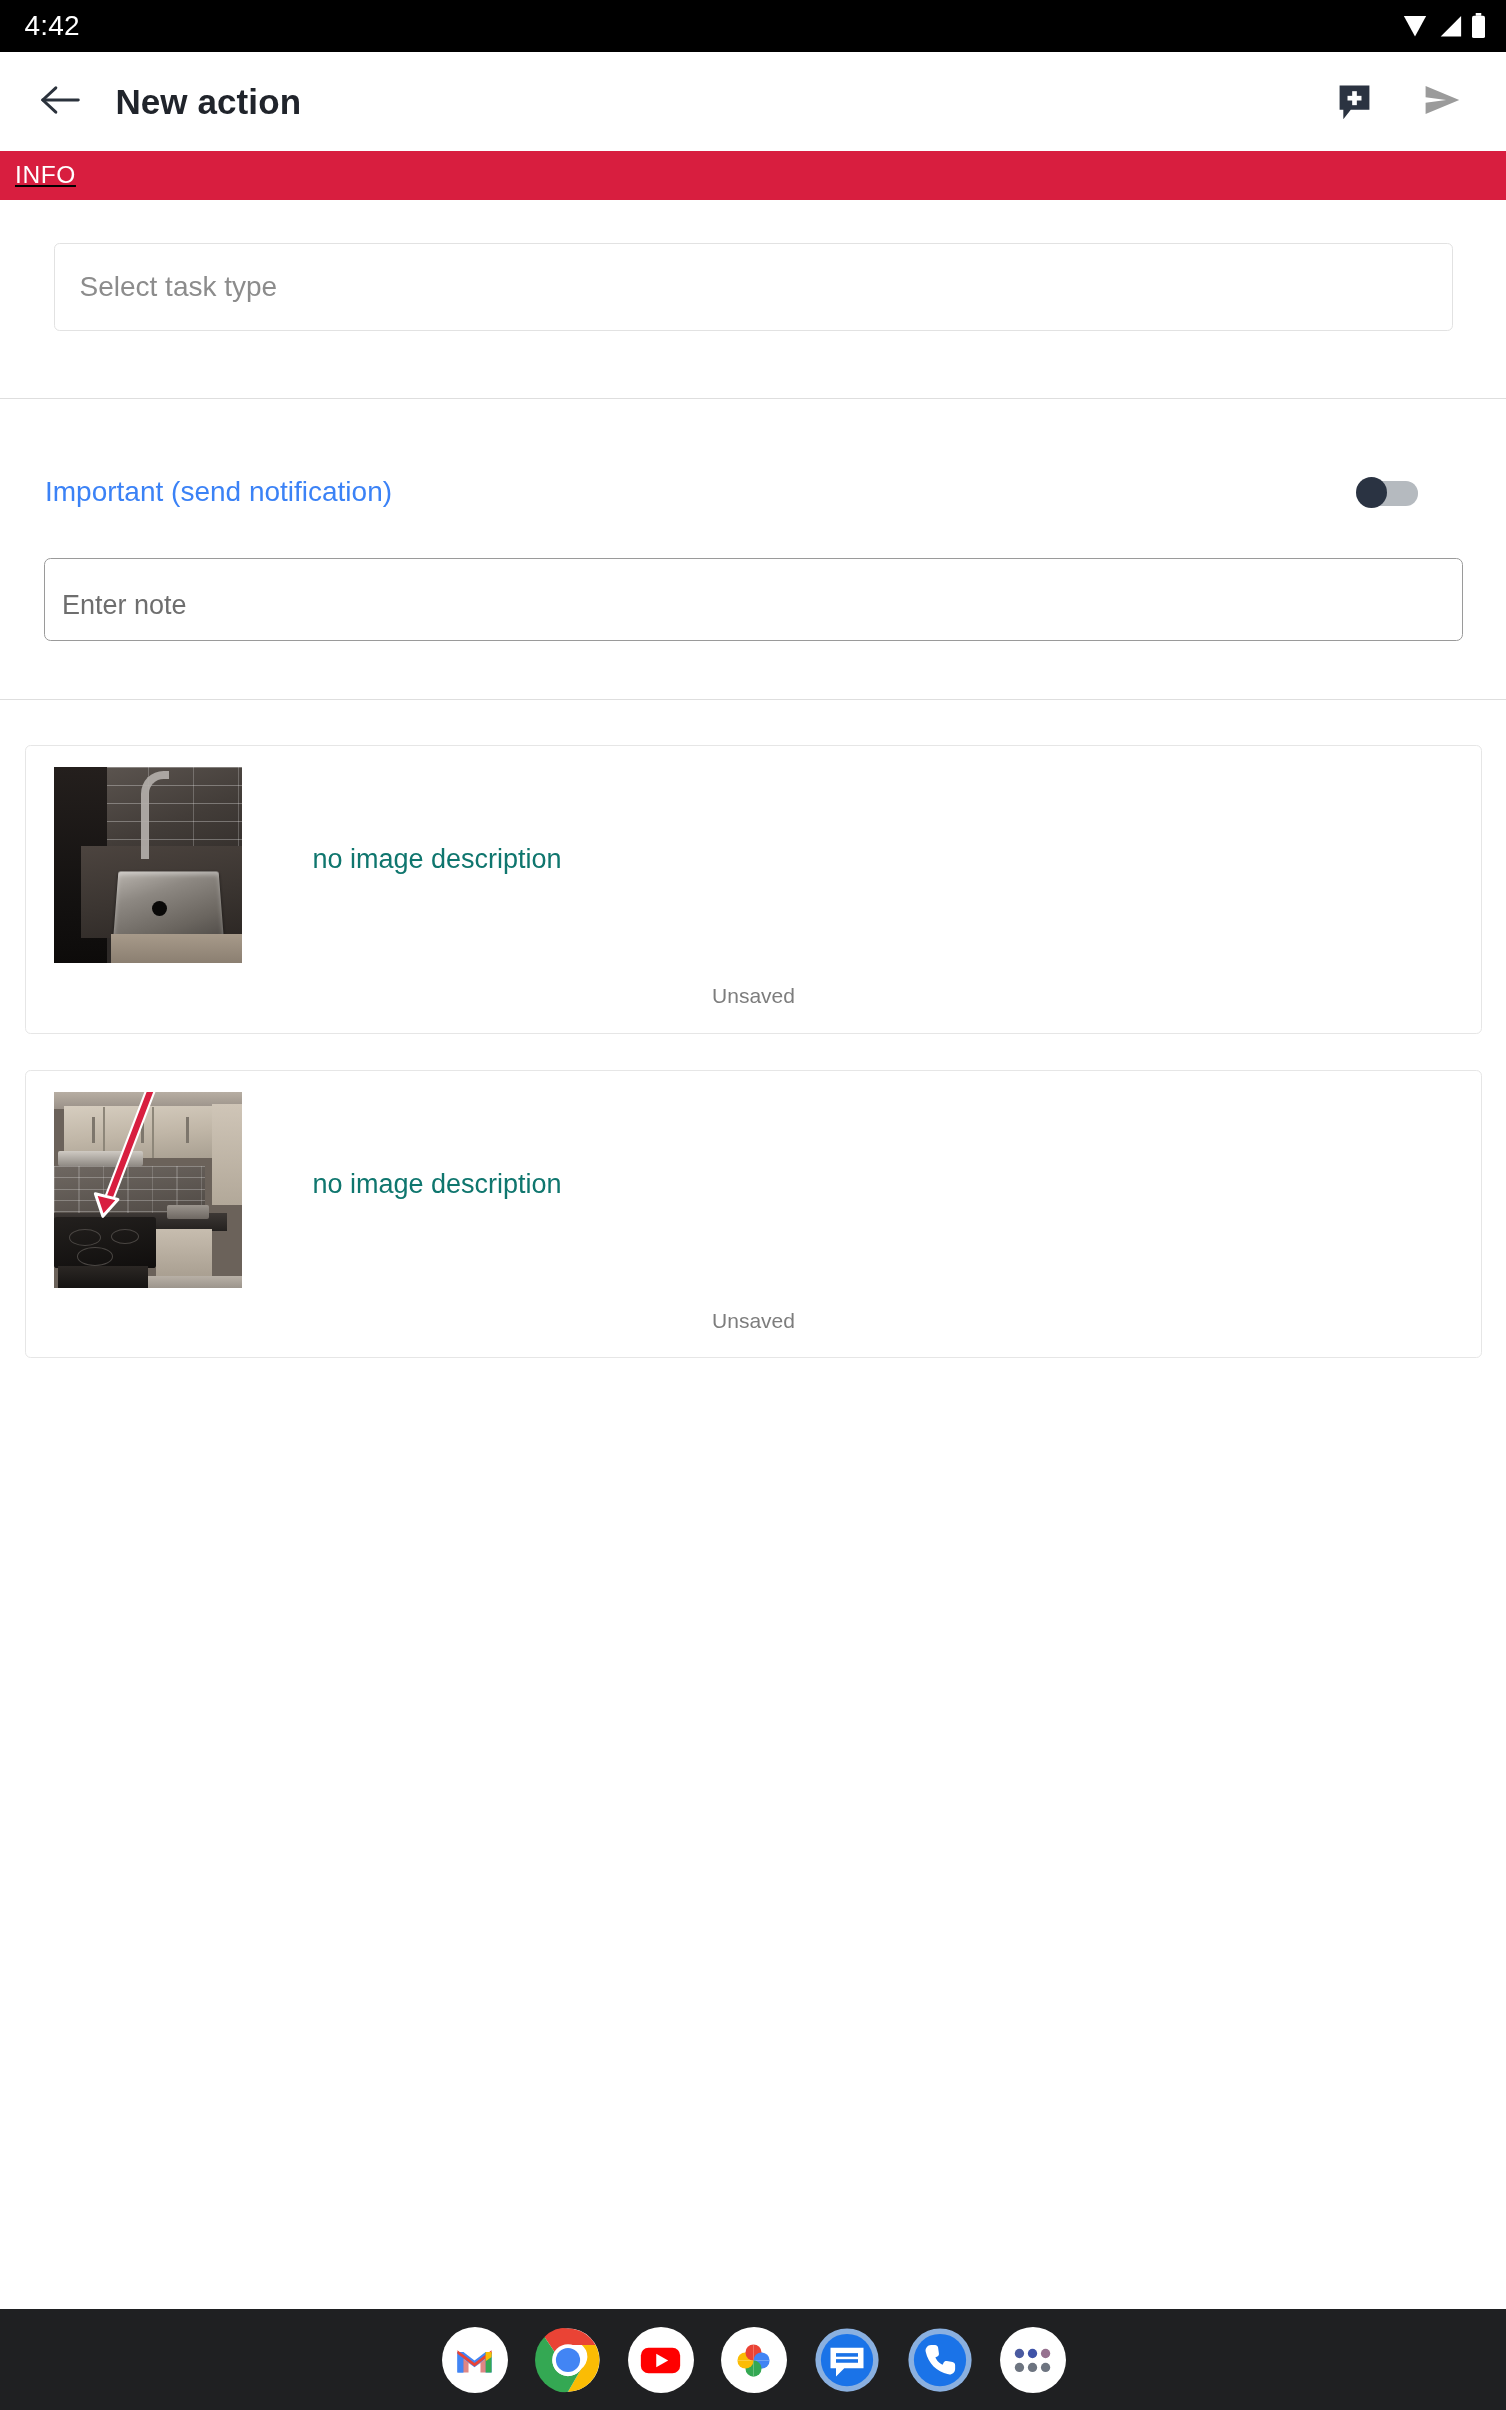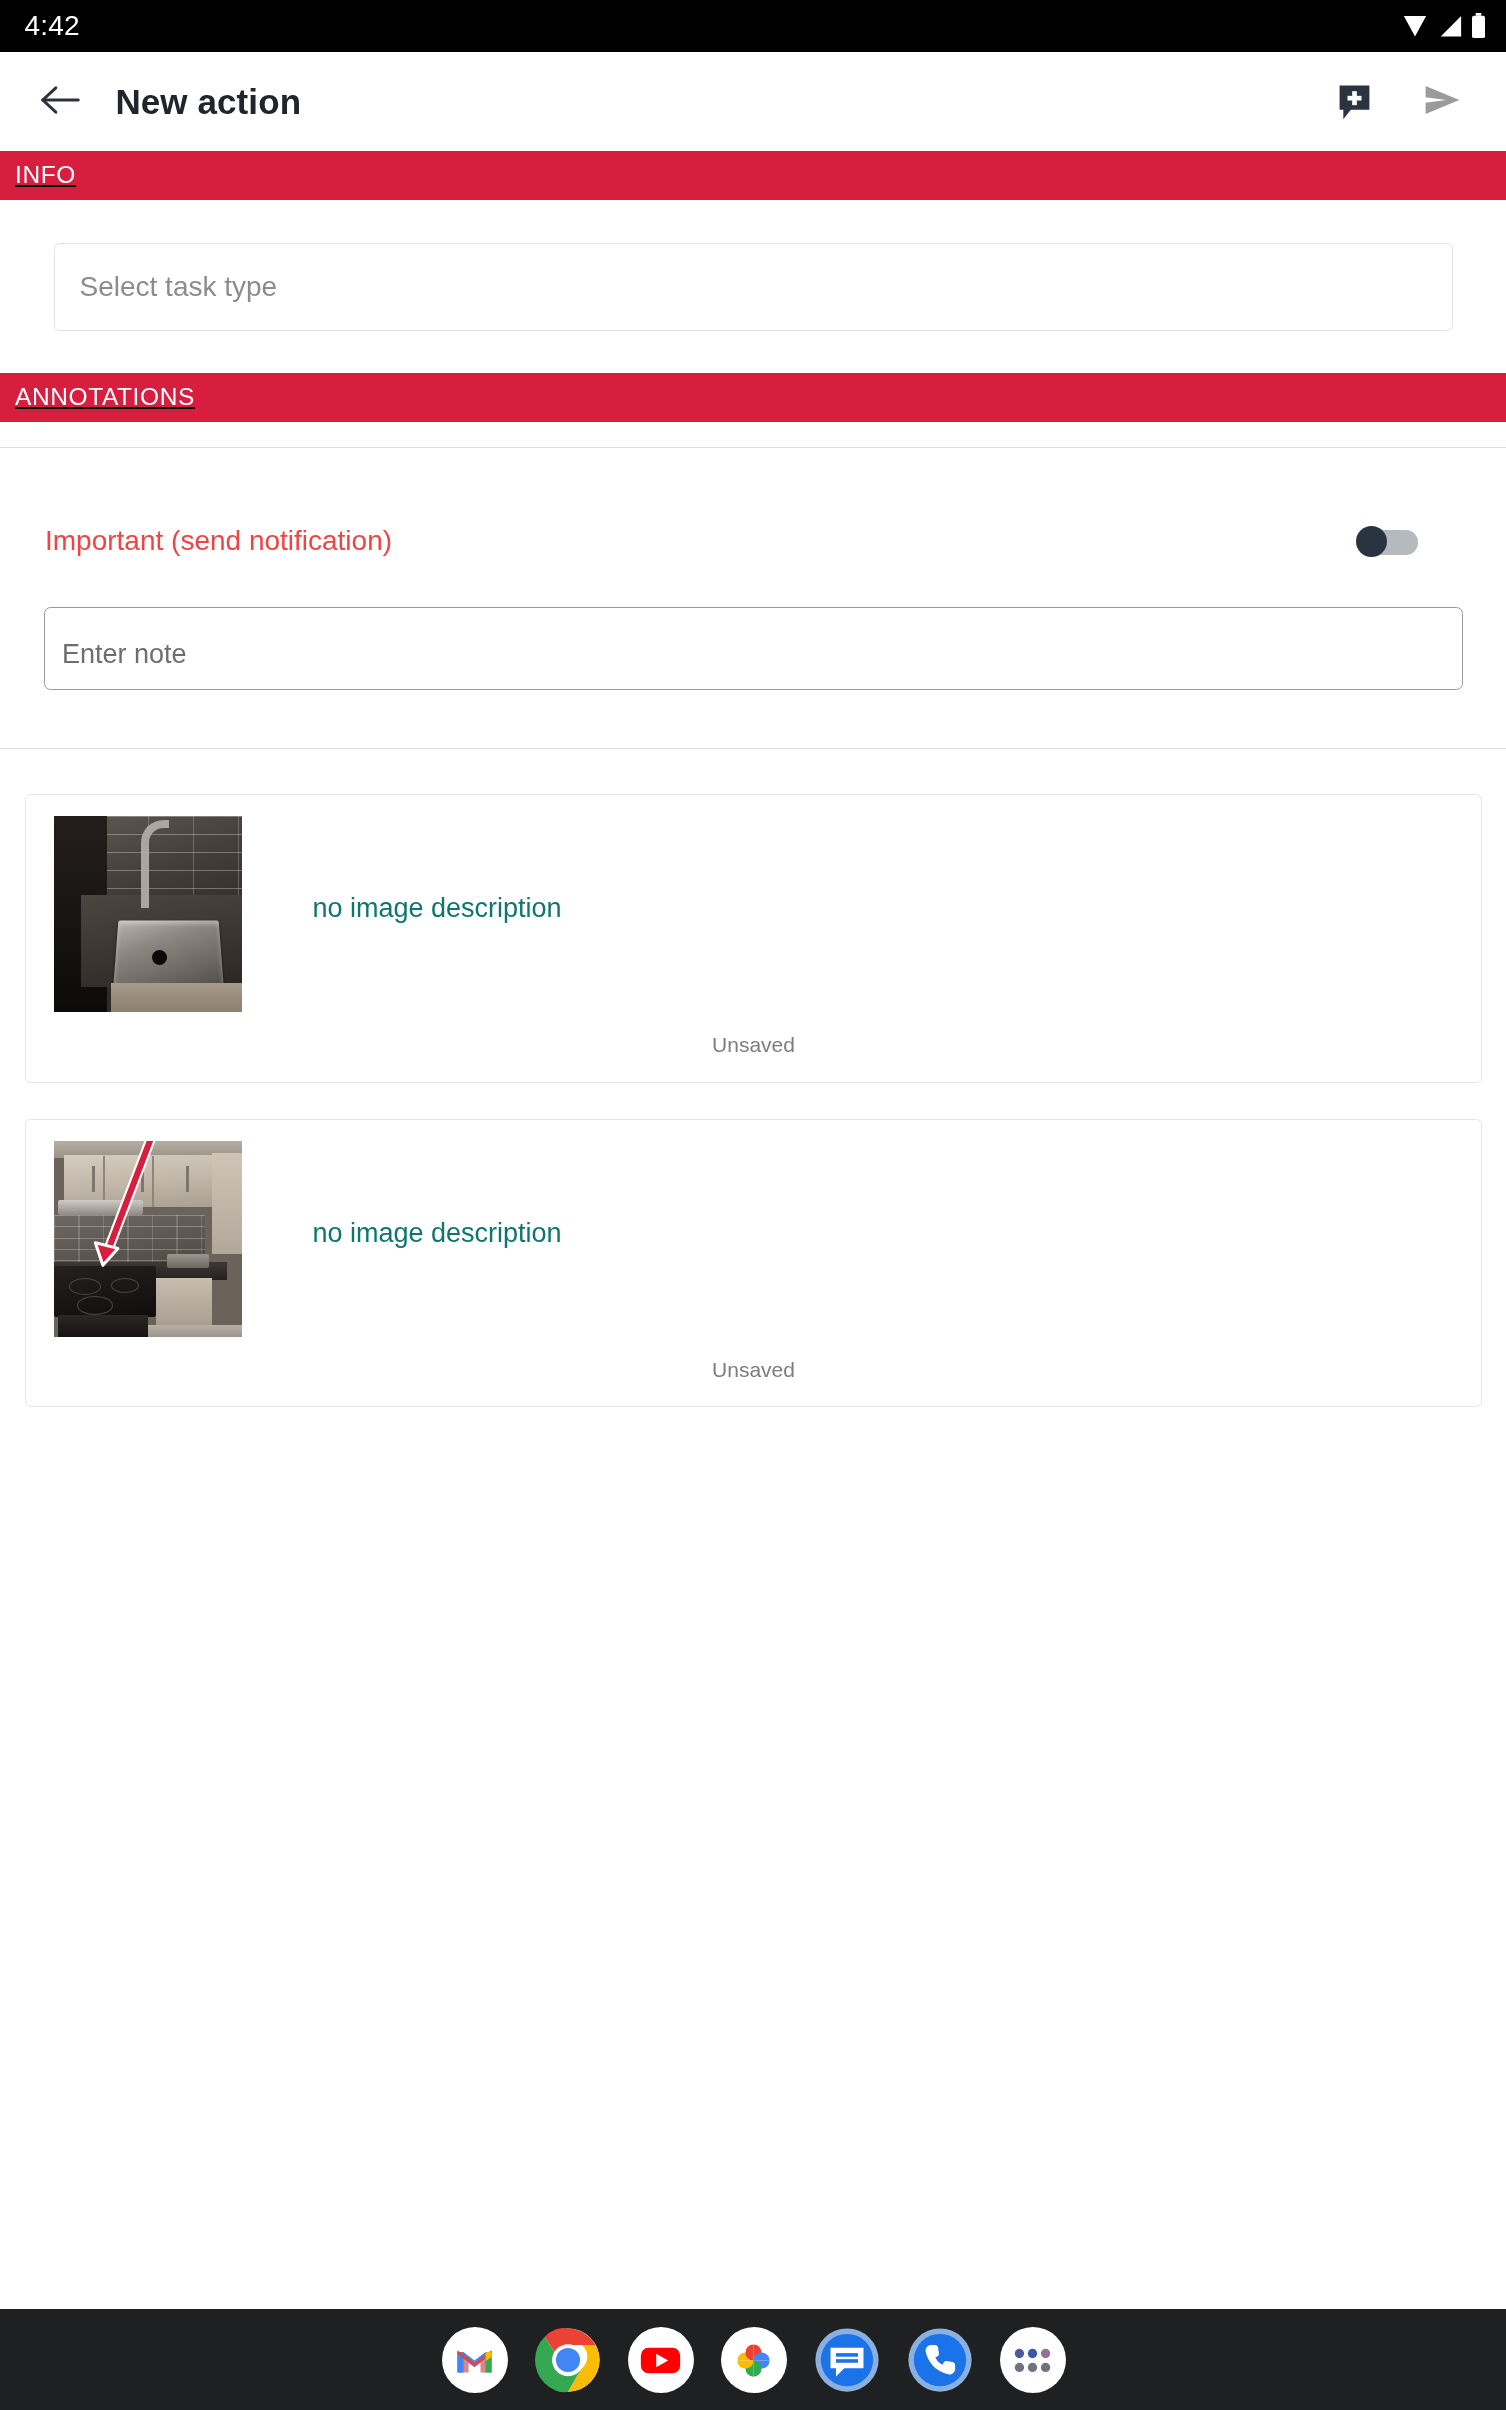--- a/index.html
+++ b/index.html
@@ -129,21 +129,21 @@
     display: flex;
     align-items: center;
     justify-content: space-between;
     padding: 0 89px 0 45px;
     flex: 0 0 auto;
     margin-top: 28px;
     cursor: pointer;
   }
   .important-label {
     font-size: 28px;
-    color: #ef4444;
+    color: #3b82f6;
   }
   .toggle {
     position: relative;
     width: 62px;
     height: 30px;
     cursor: pointer;
   }
   .toggle .track {
     position: absolute;
     left: 11.3px;
@@ -417,23 +417,20 @@
 
   <div class="section-header">
     <span>INFO</span>
   </div>
   <div class="info-body">
     <div class="select-field">
       <span class="ph">Select task type</span>
     </div>
   </div>
 
-  <div class="section-header">
-    <span>ANNOTATIONS</span>
-  </div>
   <div class="ann-top-rule"></div>
 
   <div class="important-row">
     <div class="important-label">Important (send notification)</div>
     <div class="toggle">
       <div class="track"></div>
       <div class="thumb"></div>
     </div>
   </div>
 

